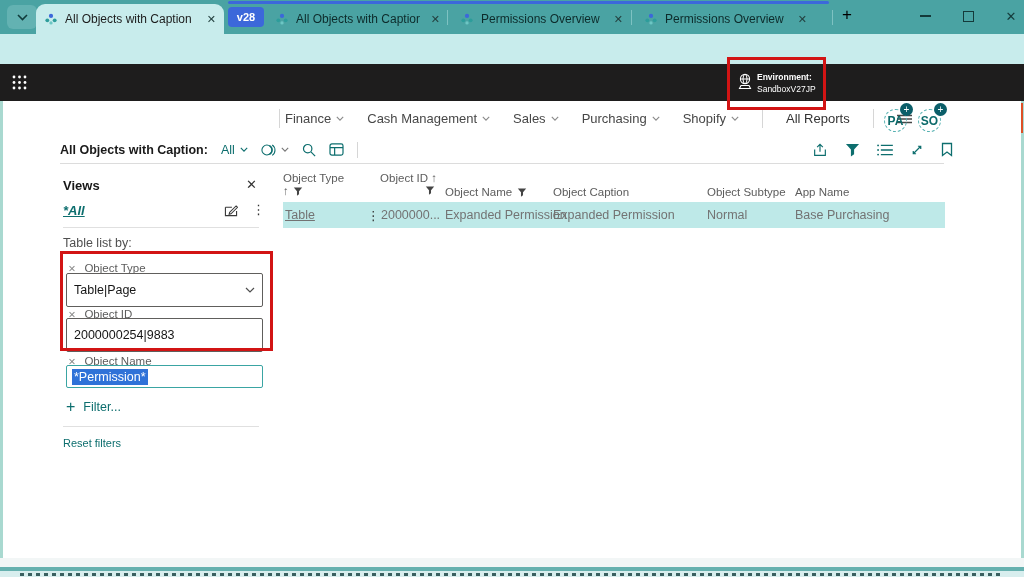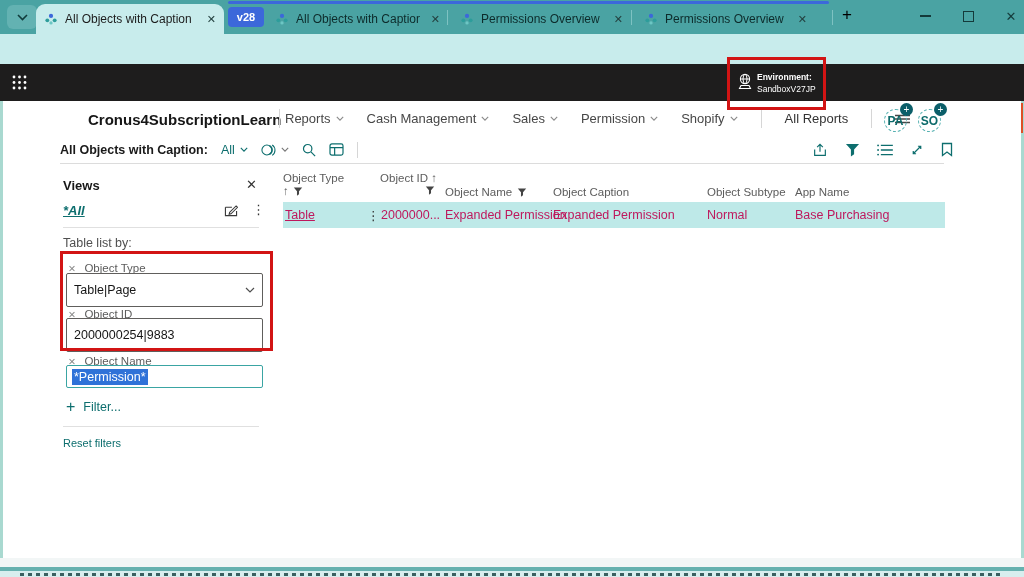--- a/index.html
+++ b/index.html
@@ -53,21 +53,21 @@
   .actright{left:812px;top:136px;height:27px;display:flex;align-items:center;gap:17px;color:#0d6e6e}
   
   .flabel{font-size:11.5px;color:#5c5c5c}
   .fx{font-size:9.5px;color:#8a8a8a;margin-right:4px}
   .finput{left:66px;width:197px;height:23px;border:1px solid #605e5c;border-radius:2px;background:#fff;
           display:flex;align-items:center;padding:16px 7px;font-size:12.5px;color:#161616;box-sizing:border-box}
   .hrline{left:63px;width:196px;height:1px;background:#e0e0e0}
   
   .gh{font-size:11.5px;color:#5c5c5c}
   .gridrow{left:283px;top:202px;width:662px;height:26px;background:#bee9e8}
-  .cell{position:absolute;top:6px;font-size:12.5px;color:#be185d;white-space:nowrap}
+  .cell{position:absolute;top:6px;font-size:12.5px;color:#737373;white-space:nowrap}
   .dash3{background:repeating-linear-gradient(90deg,#3a6060 0 4px,transparent 4px 8px)}
 </style>
 </head>
 <body>
 
 <div class="abs tabbar">
   <div class="abs tabsearch">
     <svg width="11" height="7" viewBox="0 0 11 7">
         <path d="M1 1l4.5 4.5L10 1" fill="none" stroke="currentColor" stroke-width="1.6"></path>
       </svg>
@@ -233,44 +233,43 @@
         <path d="M9 1.5v3M9 13.5v3M1.5 9h3M13.5 9h3M3.7 3.7l2.1 2.1M12.2 12.2l2.1 2.1M14.3 3.7l-2.1 2.1M5.8 12.2l-2.1 2.1"></path>
       </g>
     </svg>
   <div class="abs hdrico" style="left:963px;top:72px;font-size:15px">?</div>
   <div class="abs ba">BA</div>
 </div>
 
 <div class="abs redbox" style="left:727px;top:57px;width:93px;height:47px"></div>
 
 <div class="abs cohdr">
-  <div class="abs" style="left:85px;top:10px;font-size:15px;font-weight:bold;color:#161616">Cronus4SubscriptionLearn</div>
   <div class="abs vsep" style="left:276px;top:8px"></div>
 </div>
 <div class="abs navrow">
   <span class="navitem">
-      <span>Reports</span>
+      <span>Finance</span>
       <svg class="chev" width="8" height="5" viewBox="0 0 10 6">
         <path d="M1 1l4 4 4-4" fill="none" stroke="currentColor" stroke-width="1.4"></path>
       </svg>
     </span>
   <span class="navitem">
       <span>Cash Management</span>
       <svg class="chev" width="8" height="5" viewBox="0 0 10 6">
         <path d="M1 1l4 4 4-4" fill="none" stroke="currentColor" stroke-width="1.4"></path>
       </svg>
     </span>
   <span class="navitem">
       <span>Sales</span>
       <svg class="chev" width="8" height="5" viewBox="0 0 10 6">
         <path d="M1 1l4 4 4-4" fill="none" stroke="currentColor" stroke-width="1.4"></path>
       </svg>
     </span>
   <span class="navitem">
-      <span>Permission</span>
+      <span>Purchasing</span>
       <svg class="chev" width="8" height="5" viewBox="0 0 10 6">
         <path d="M1 1l4 4 4-4" fill="none" stroke="currentColor" stroke-width="1.4"></path>
       </svg>
     </span>
   <span class="navitem">
       <span>Shopify</span>
       <svg class="chev" width="8" height="5" viewBox="0 0 10 6">
         <path d="M1 1l4 4 4-4" fill="none" stroke="currentColor" stroke-width="1.4"></path>
       </svg>
     </span>

